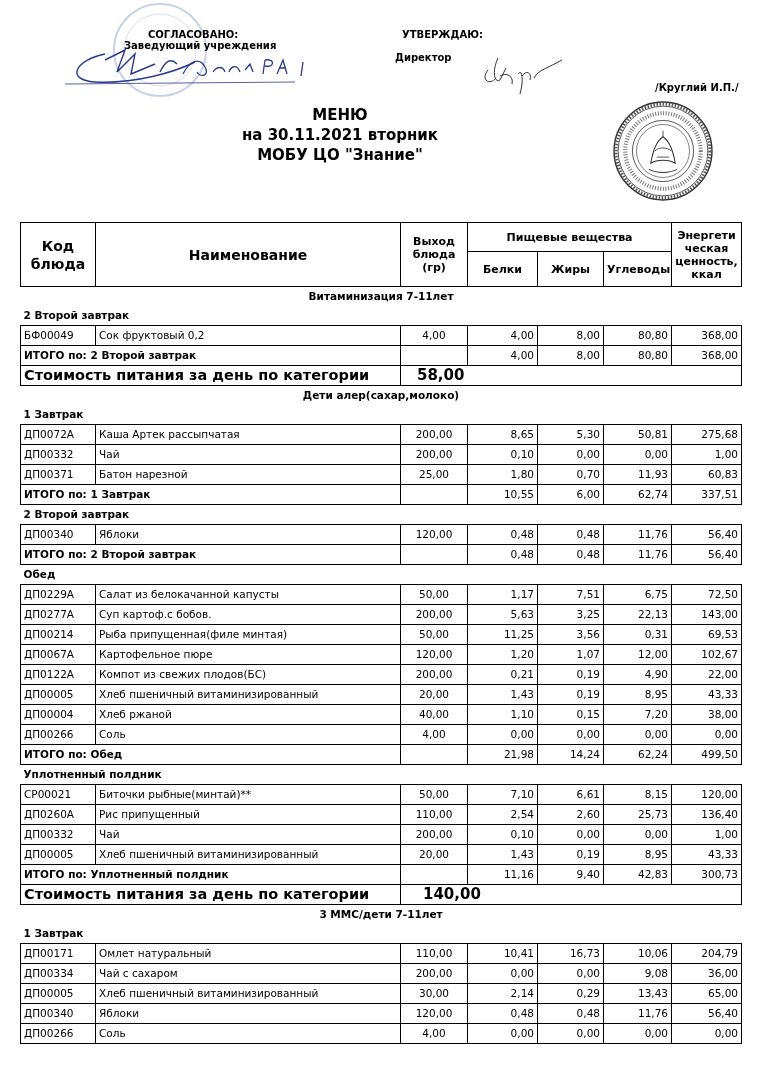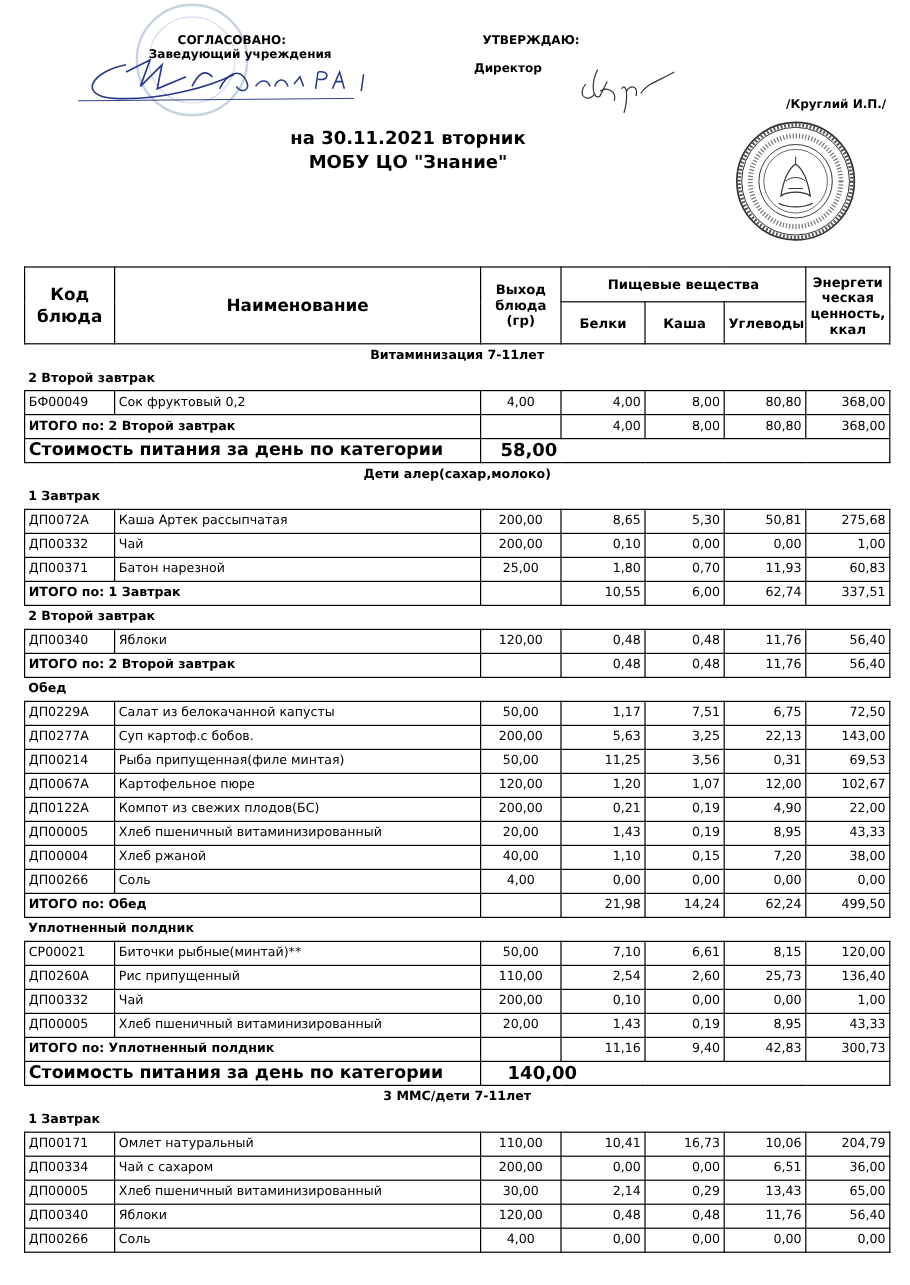--- a/index.html
+++ b/index.html
@@ -48,20 +48,21 @@
 
 <div class="abs hdr-small" style="left:402px;top:29px;">УТВЕРЖДАЮ:</div>
 <div class="abs hdr-small" style="left:395px;top:52px;">Директор</div>
 <div class="abs hdr-small" style="left:655px;top:54px;margin-top:28px;">/Круглий И.П./</div>
 
 <svg class="sig" style="left:478px;top:50px;" width="90" height="50">
   <path d="M10,20 C2,30 12,36 18,28 M20,8 C14,20 16,34 22,30 L28,18 M22,26 C28,22 36,26 34,34 M40,24 C44,18 46,30 42,44 M44,26 C48,20 54,22 52,30 M56,28 C60,20 70,18 84,10" fill="none" stroke="#333" stroke-width="1"></path>
 </svg>
 
 <div class="title">
+  <div>МЕНЮ</div>
   <div>на 30.11.2021  вторник</div>
   <div>МОБУ ЦО "Знание"</div>
 </div>
 
 <svg class="stamp" viewBox="0 0 100 100">
   <circle cx="50" cy="50" r="48" fill="none" stroke="#333" stroke-width="1.4"></circle>
   <circle cx="50" cy="50" r="44" fill="none" stroke="#333" stroke-width="0.8"></circle>
   <circle cx="50" cy="50" r="30" fill="none" stroke="#333" stroke-width="0.8"></circle>
   <circle cx="50" cy="50" r="26" fill="none" stroke="#333" stroke-width="0.6"></circle>
   <circle cx="50" cy="50" r="46" fill="none" stroke="#555" stroke-width="3" stroke-dasharray="1.5 1.5"></circle>
@@ -96,21 +97,21 @@
       <th colspan="3" class="b hd2" style="height:28px;margin-top:44px;">Пищевые вещества</th>
       <th rowspan="2" class="b hd2">
         <div>Энергети</div>
           <div>ческая</div>
           <div>ценность,</div>
           <div>ккал</div>
       </th>
     </tr>
     <tr>
       <th class="b hd2" style="height:34px;">Белки</th>
-      <th class="b hd2">Каша</th>
+      <th class="b hd2">Жиры</th>
       <th class="b hd2">Углеводы</th>
     </tr>
   </thead>
   <tbody id="menu-body">
       <tr class="cat">
         <td colspan="7">Витаминизация 7-11лет</td>
       </tr>
       <tr class="meal">
         <td colspan="7">2 Второй завтрак</td>
       </tr>
@@ -344,21 +345,21 @@
         <td class="b num">16,73</td>
         <td class="b num">10,06</td>
         <td class="b num">204,79</td>
       </tr>
       <tr>
         <td class="b">ДП00334</td>
         <td class="b">Чай с сахаром</td>
         <td class="b ctr">200,00</td>
         <td class="b num">0,00</td>
         <td class="b num">0,00</td>
-        <td class="b num">6,51</td>
+        <td class="b num">9,08</td>
         <td class="b num">36,00</td>
       </tr>
       <tr>
         <td class="b">ДП00005</td>
         <td class="b">Хлеб пшеничный витаминизированный</td>
         <td class="b ctr">30,00</td>
         <td class="b num">2,14</td>
         <td class="b num">0,29</td>
         <td class="b num">13,43</td>
         <td class="b num">65,00</td>

